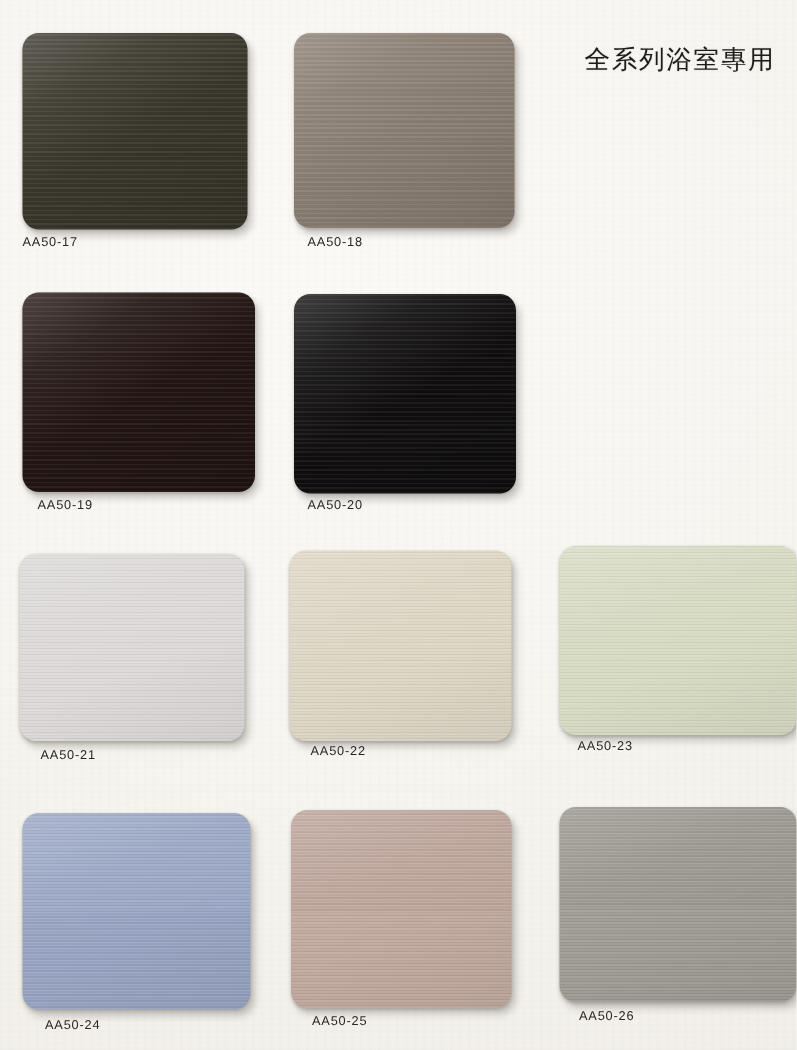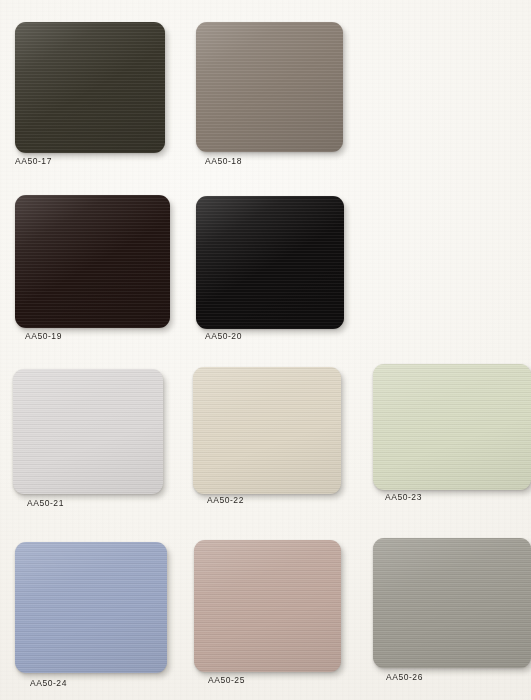--- a/index.html
+++ b/index.html
@@ -119,20 +119,23 @@
     color: #2a2724;
     white-space: nowrap;
     font-family: "Liberation Sans", "DejaVu Sans", sans-serif;
   }
 </style>
 </head>
 <body>
 
 <div id="sample-board">
 
+  <div id="board-header">
+    <div id="header-title">全系列浴室專用</div>
+  </div>
 
   <div id="swatch-grid">
       <div class="swatch-cell" style="left: 15px; top: 22px; width: 150px; height: 131px;">
         <div class="swatch-chip glossy" style="background: rgb(57, 54, 43);"></div>
       </div>
       <div class="swatch-cell" style="left: 196px; top: 22px; width: 147px; height: 130px;">
         <div class="swatch-chip glossy" style="background: rgb(138, 126, 115);"></div>
       </div>
       <div class="swatch-cell" style="left: 15px; top: 195px; width: 155px; height: 133px;">
         <div class="swatch-chip glossy" style="background: rgb(34, 21, 18);"></div>

